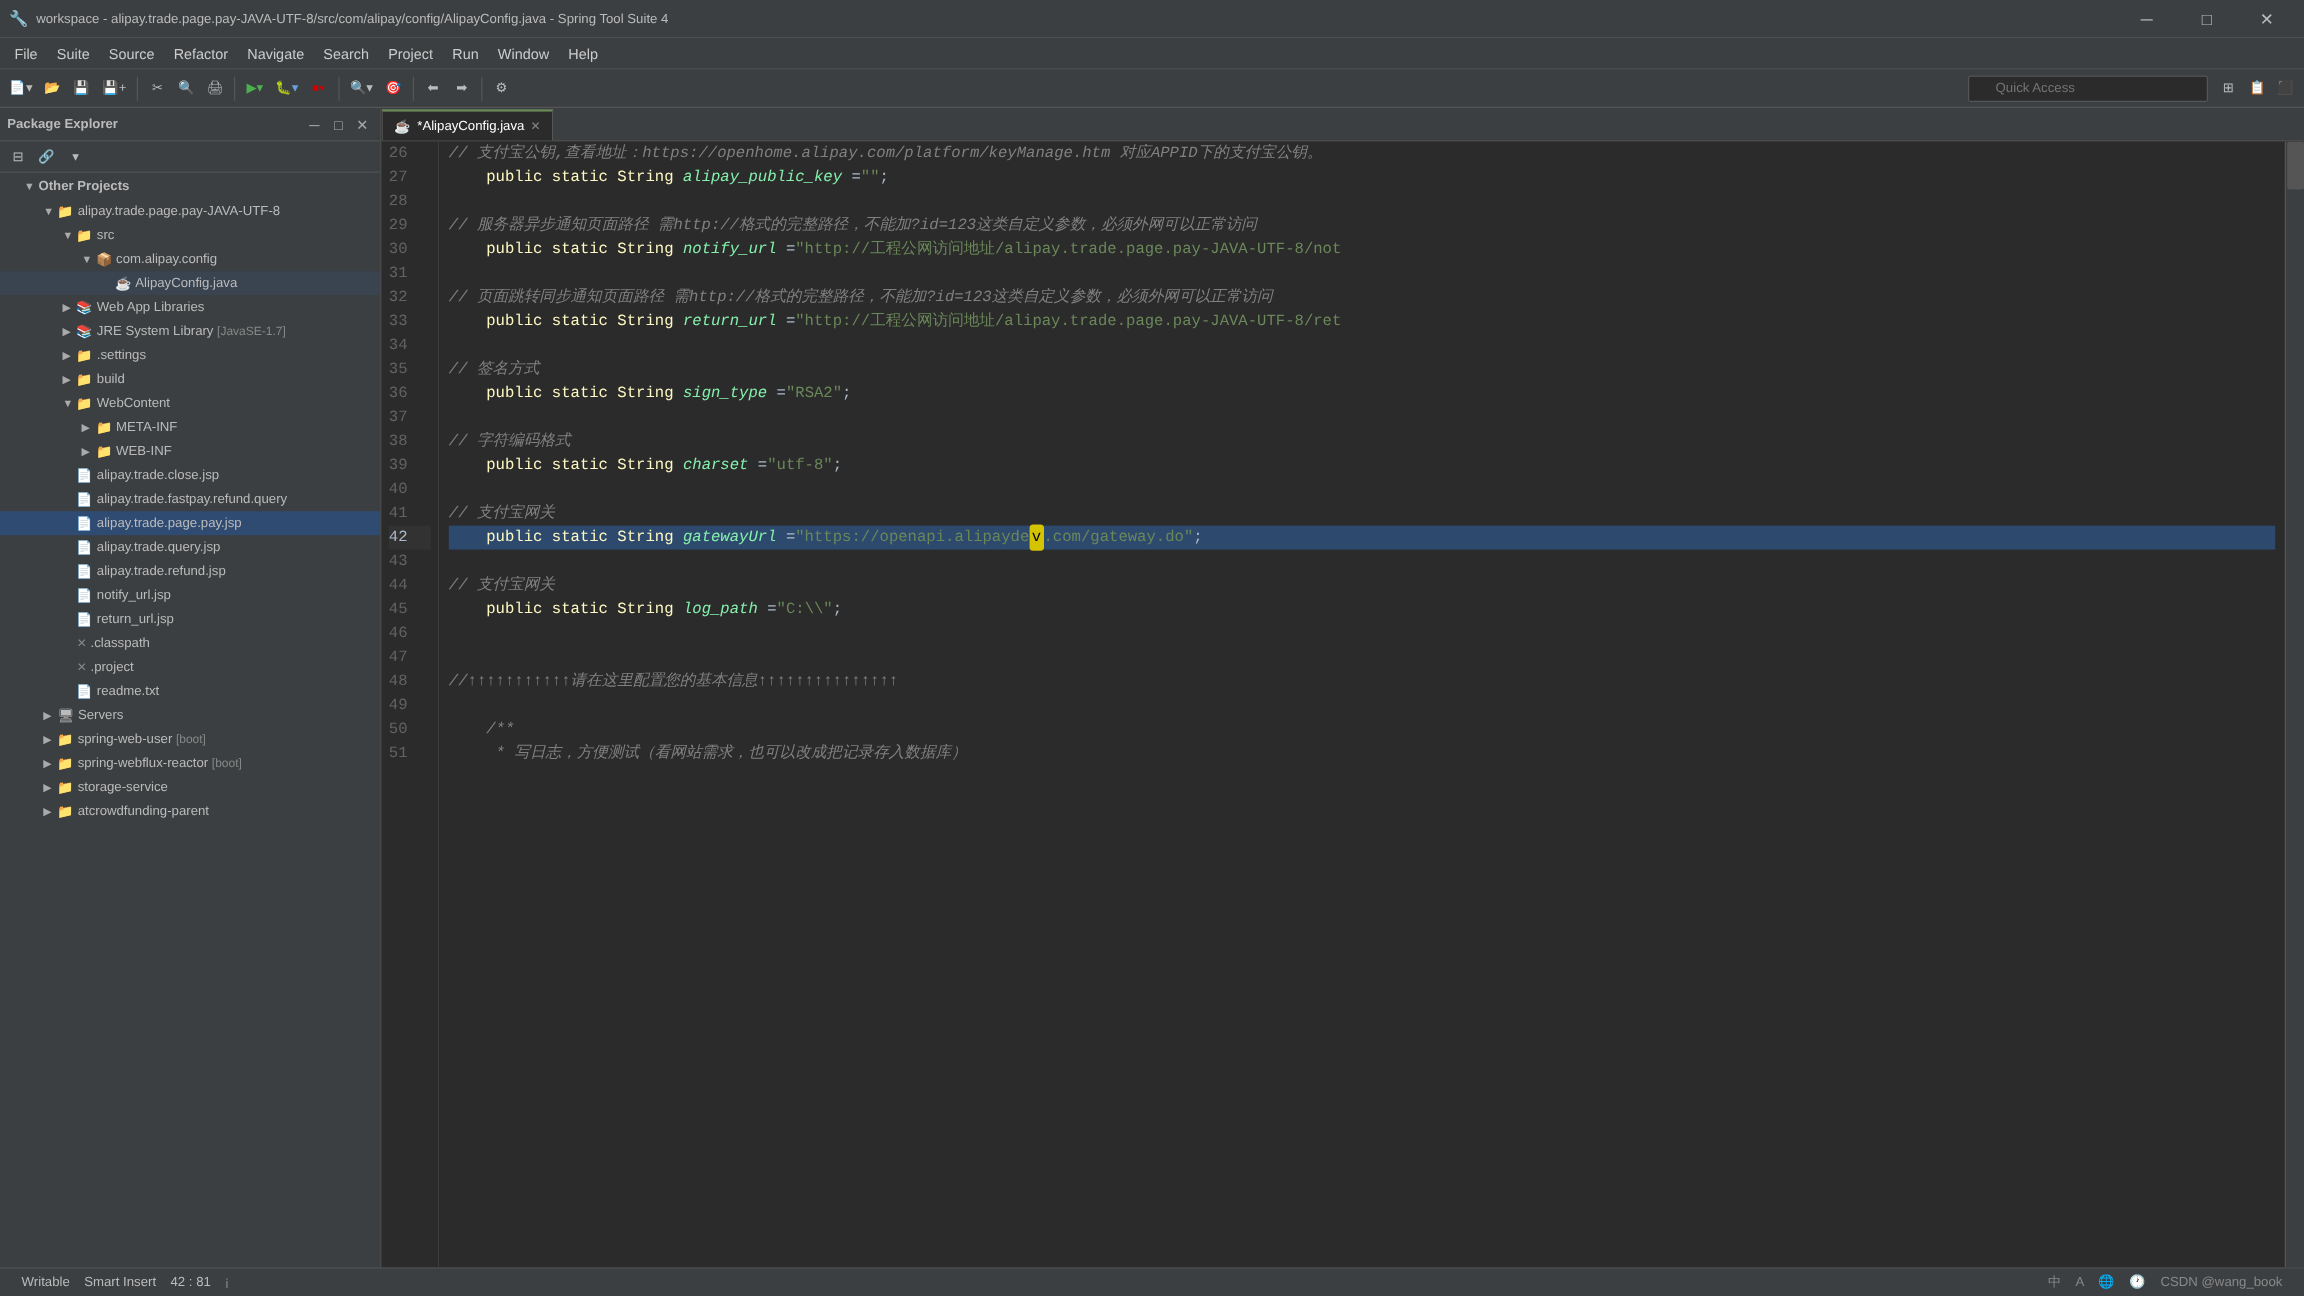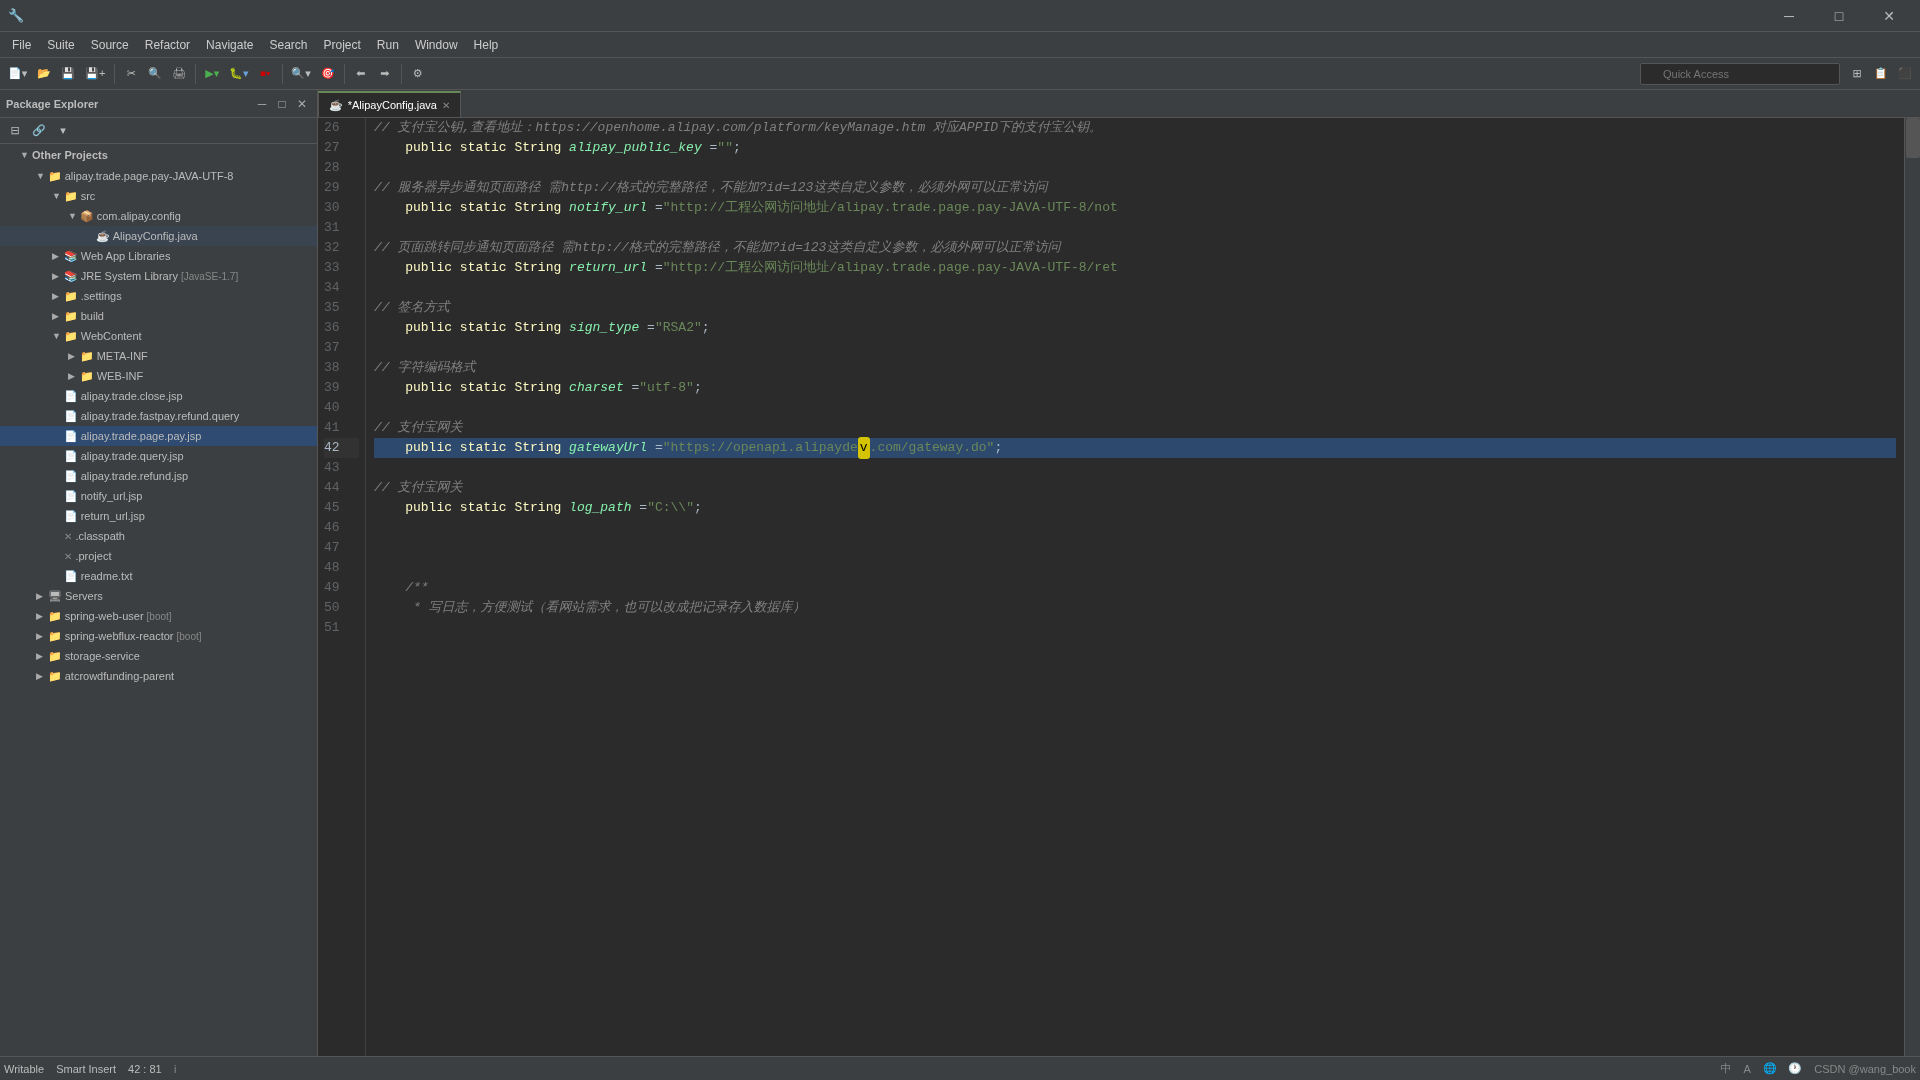--- a/index.html
+++ b/index.html
@@ -234,41 +234,42 @@
       border-left: 1px solid #555;
     }
 
     
     .status-bar {
       height: 24px;
       background: #3c3f41;
       border-top: 1px solid #555;
       display: flex;
       align-items: center;
-      padding: 0 4px;
+      padding: 0 18px;
       color: #bbbbbb;
       font-size: 11px;
       gap: 12px;
     }
     .status-bar-right { margin-left: auto; display: flex; gap: 12px; align-items: center; }
 
     
     .sidebar-tree::-webkit-scrollbar { width: 8px; }
     .sidebar-tree::-webkit-scrollbar-track { background: #3c3f41; }
     .sidebar-tree::-webkit-scrollbar-thumb { background: #555; }
     .code-area::-webkit-scrollbar { width: 8px; height: 8px; }
     .code-area::-webkit-scrollbar-track { background: #2b2b2b; }
     .code-area::-webkit-scrollbar-thumb { background: #555; }
     @keyframes blink { 50% { opacity: 0; } }
   </style>
 </head>
 <body>
 
 <div class="title-bar">
   <span class="title-bar-icon">🔧</span>
+  <span class="title-bar-text">workspace - alipay.trade.page.pay-JAVA-UTF-8/src/com/alipay/config/AlipayConfig.java - Spring Tool Suite 4</span>
   <div class="title-bar-controls">
     <button class="title-bar-btn">─</button>
     <button class="title-bar-btn">□</button>
     <button class="title-bar-btn close">✕</button>
   </div>
 </div>
 
 <div class="menu-bar">
   <div class="menu-item">File</div>
   <div class="menu-item">Suite</div>
@@ -751,20 +752,23 @@
           <span class="fn">log_path</span>
           <span>&nbsp;= </span>
           <span class="str">"C:\\"</span>
           <span>;</span>
         </div>
 
         <div class="code-line">&nbsp;</div>
 
         <div class="code-line">&nbsp;</div>
 
+        <div class="code-line">
+          <span class="cm">//↑↑↑↑↑↑↑↑↑↑↑请在这里配置您的基本信息↑↑↑↑↑↑↑↑↑↑↑↑↑↑↑</span>
+        </div>
 
         <div class="code-line">&nbsp;</div>
 
         <div class="code-line">
           <span>&nbsp;&nbsp;&nbsp;&nbsp;</span>
           <span class="cm">/**</span>
         </div>
 
         <div class="code-line">
           <span>&nbsp;&nbsp;&nbsp;&nbsp;&nbsp;</span>

